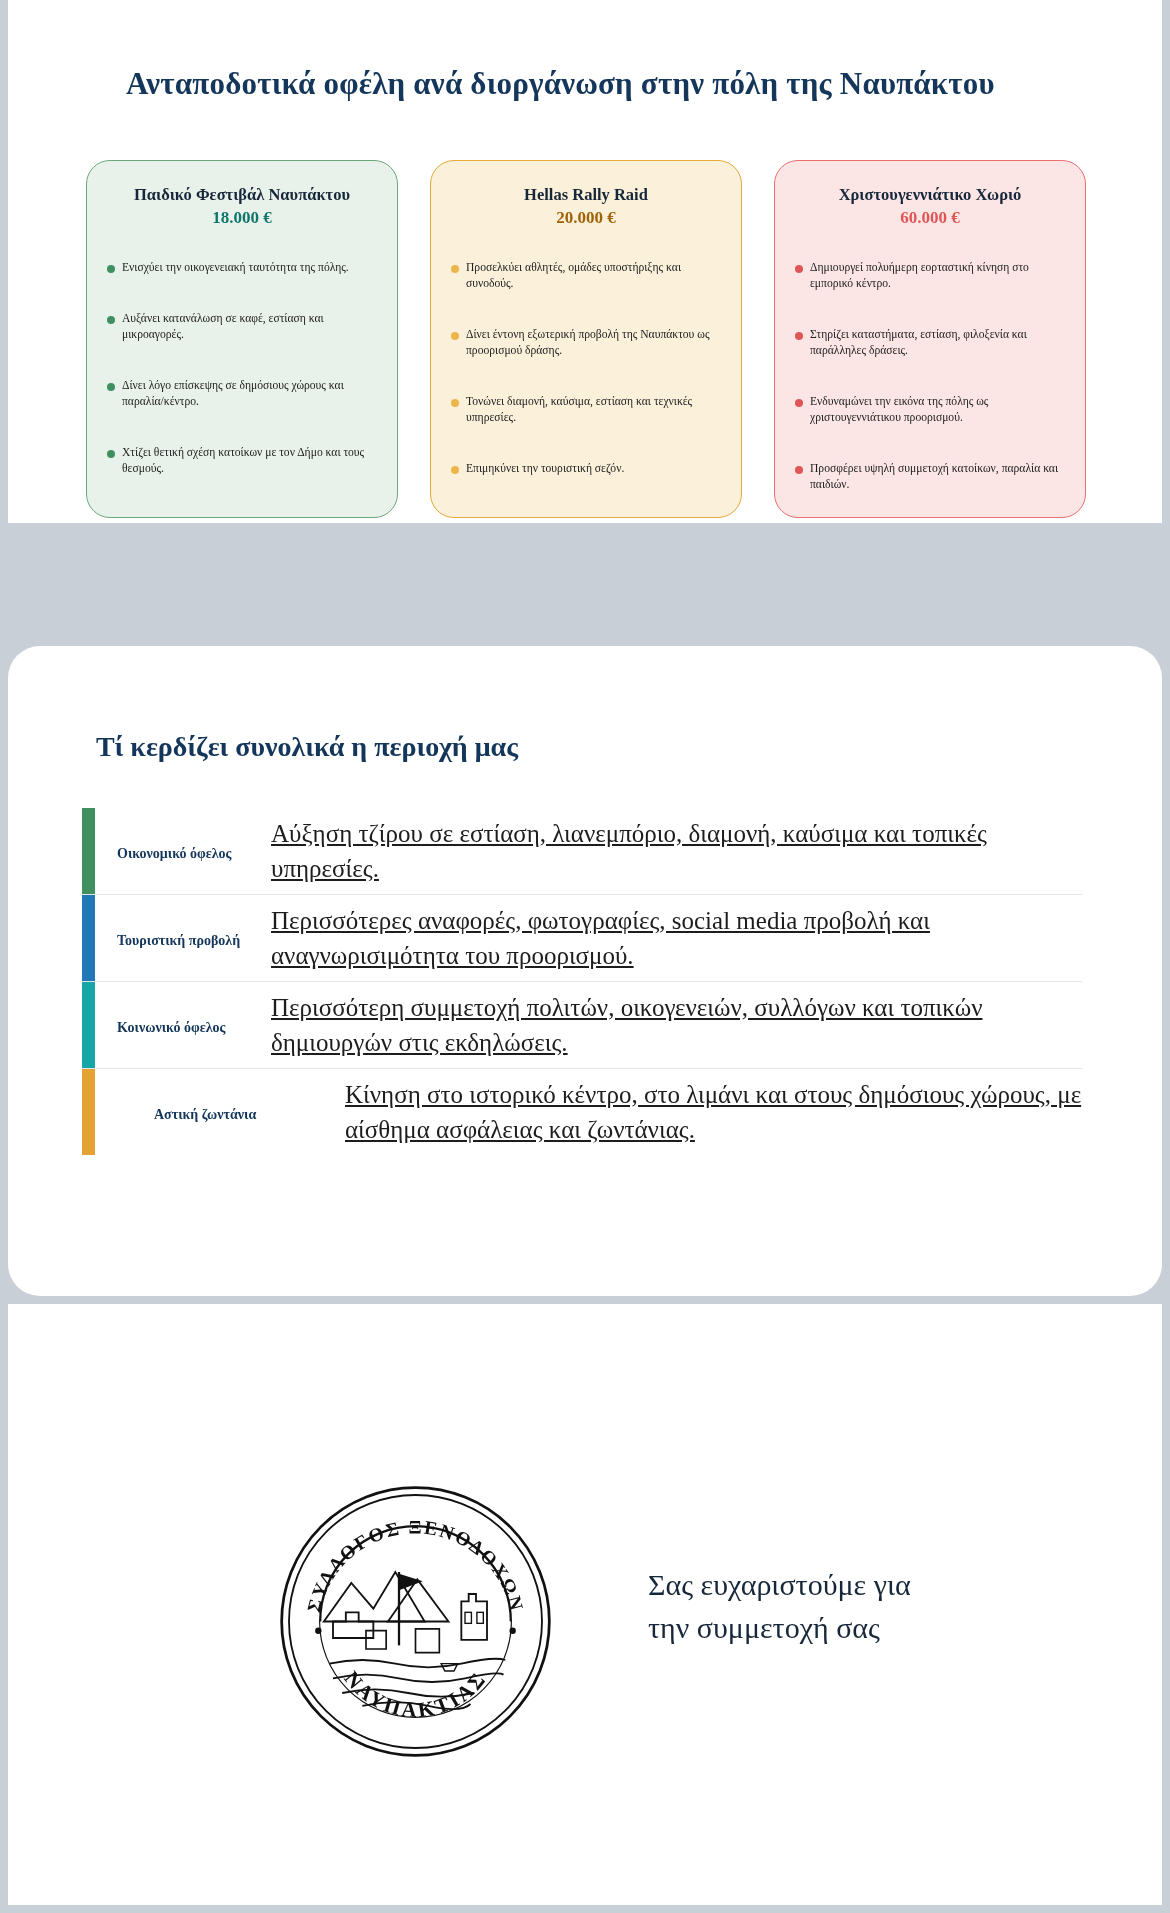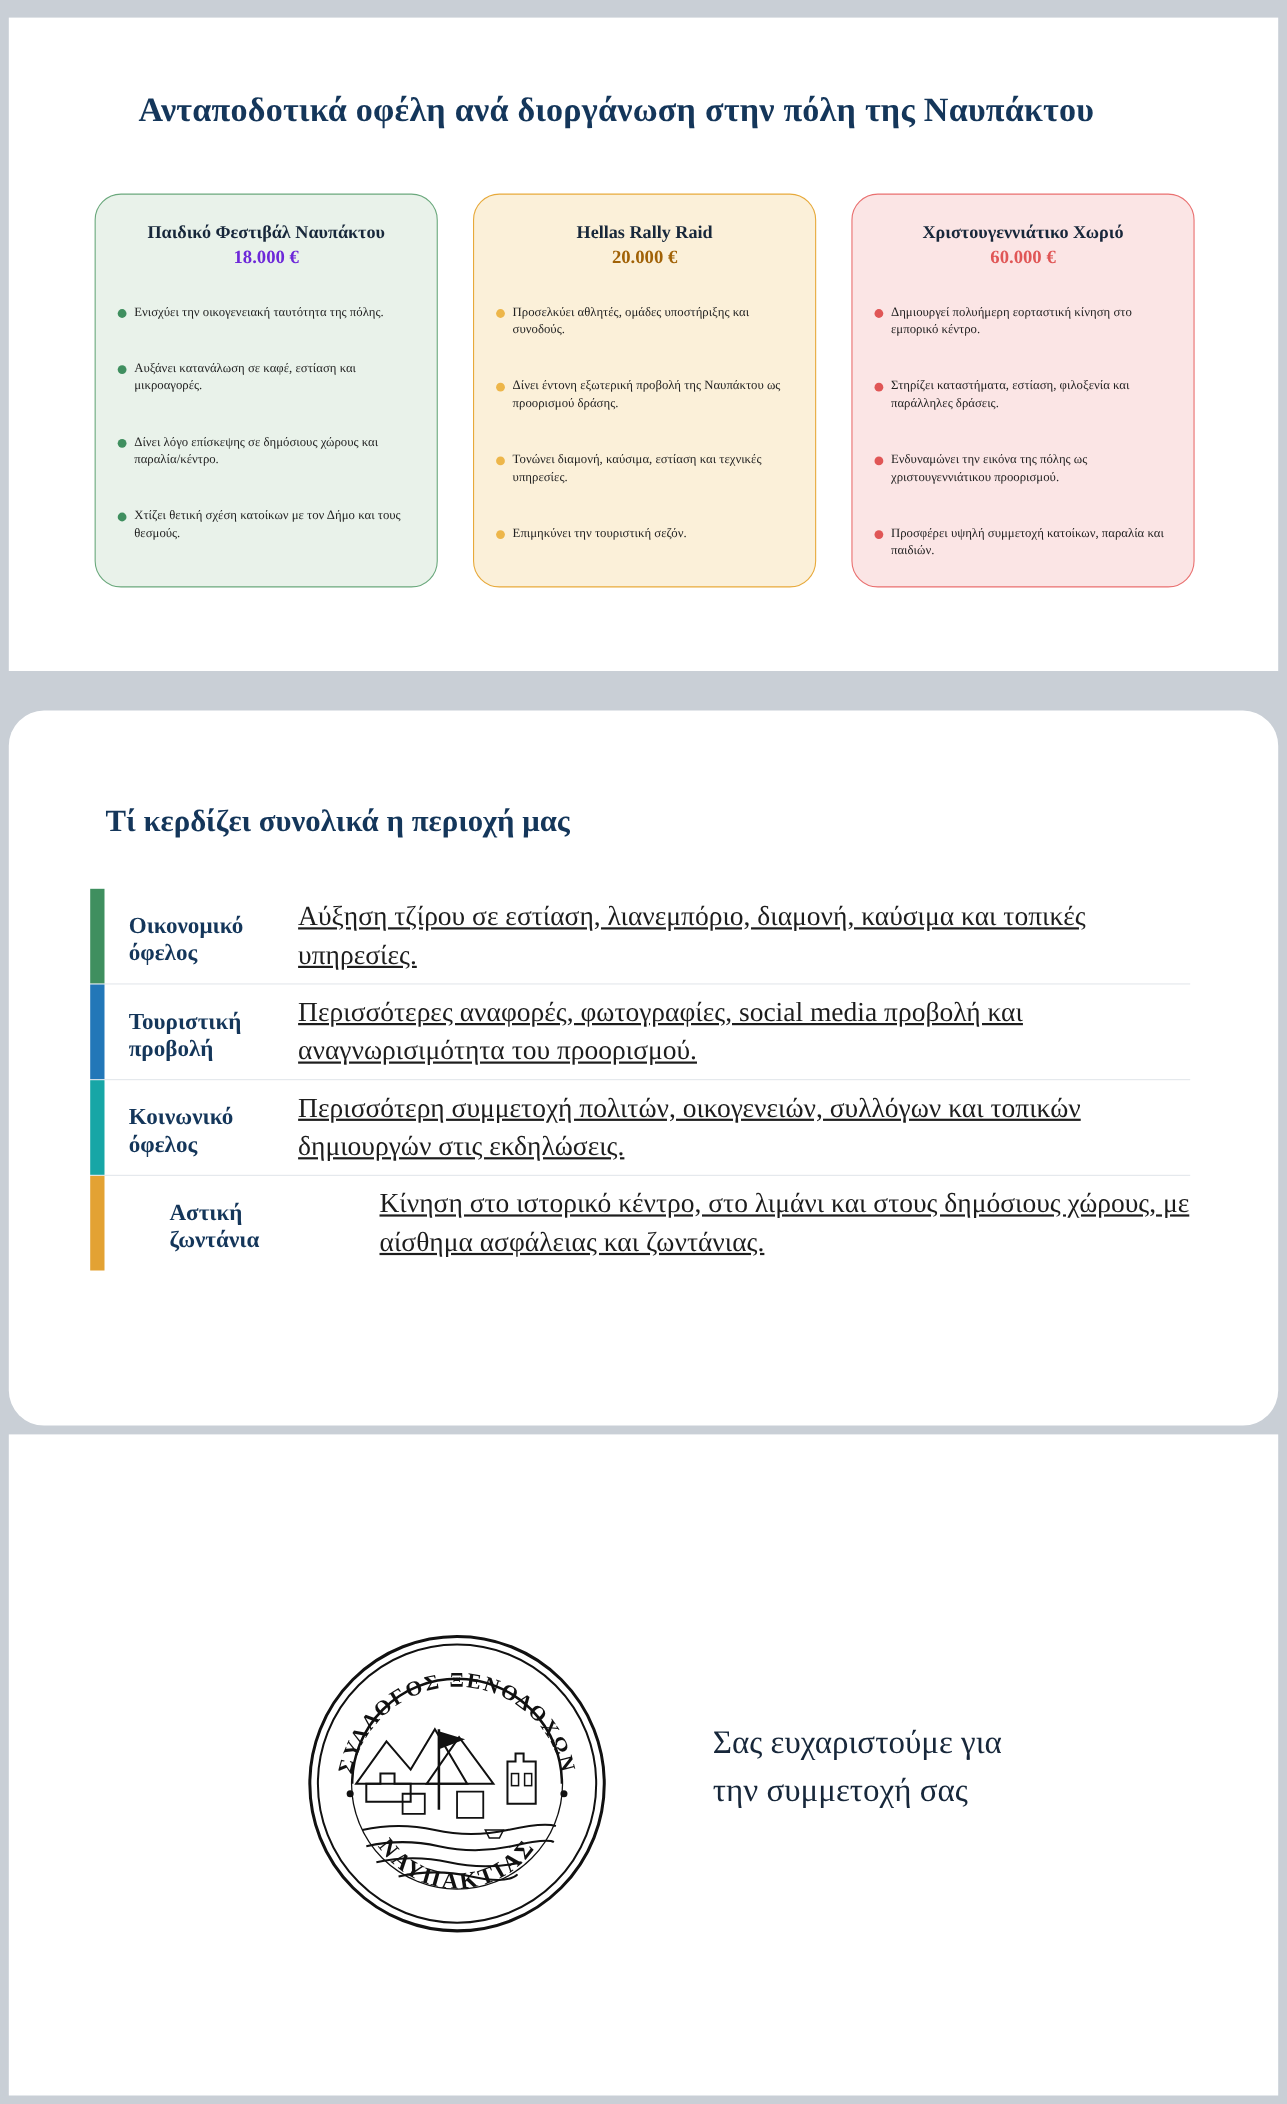--- a/index.html
+++ b/index.html
@@ -20,21 +20,21 @@
   }
 
   
   .slide {
     position: absolute;
     left: 8px;
     width: 1154px;
     background: #ffffff;
     box-sizing: border-box;
   }
-  .slide-1 { top: 16px;    height: 594px; }
+  .slide-1 { top: 0;    height: 523px; }
   .slide-2 { top: 646px;  height: 650px; border-radius: 32px; }
   .slide-3 { top: 1304px; height: 601px; }
 
   .deck-title {
     position: absolute;
     left: 118px;
     top: 66px;
     font-size: 31px;
     font-weight: bold;
     color: #14365a;
@@ -69,21 +69,21 @@
     font-weight: bold;
     color: #17273a;
     line-height: 1.25;
   }
   .card-amount {
     text-align: center;
     font-size: 17px;
     font-weight: bold;
     margin-top: 2px;
   }
-  .card.green .card-amount { color: #6d28d9; }
+  .card.green .card-amount { color: #0f766e; }
   .card.amber .card-amount { color: #a16207; }
   .card.red   .card-amount { color: #e05656; }
 
   .card-bullets {
     margin-top: 32px;
   }
   .bullet {
     display: flex;
     align-items: flex-start;
     margin-bottom: 35px;
@@ -131,21 +131,21 @@
   }
   .benefit-row:last-child { border-bottom: none; gap: 37px; }
   .accent {
     flex: 0 0 auto;
     width: 13px;
     margin-right: 22px;
   }
   .benefit-label {
     flex: 0 0 auto;
     width: 150px;
-    font-size: 21px;
+    font-size: 14px;
     font-weight: bold;
     color: #14365a;
     line-height: 1.18;
     align-self: center;
     padding-top: 6px;
   }
   .benefit-desc {
     flex: 1 1 auto;
     font-size: 25px;
     color: #1d1d1d;

